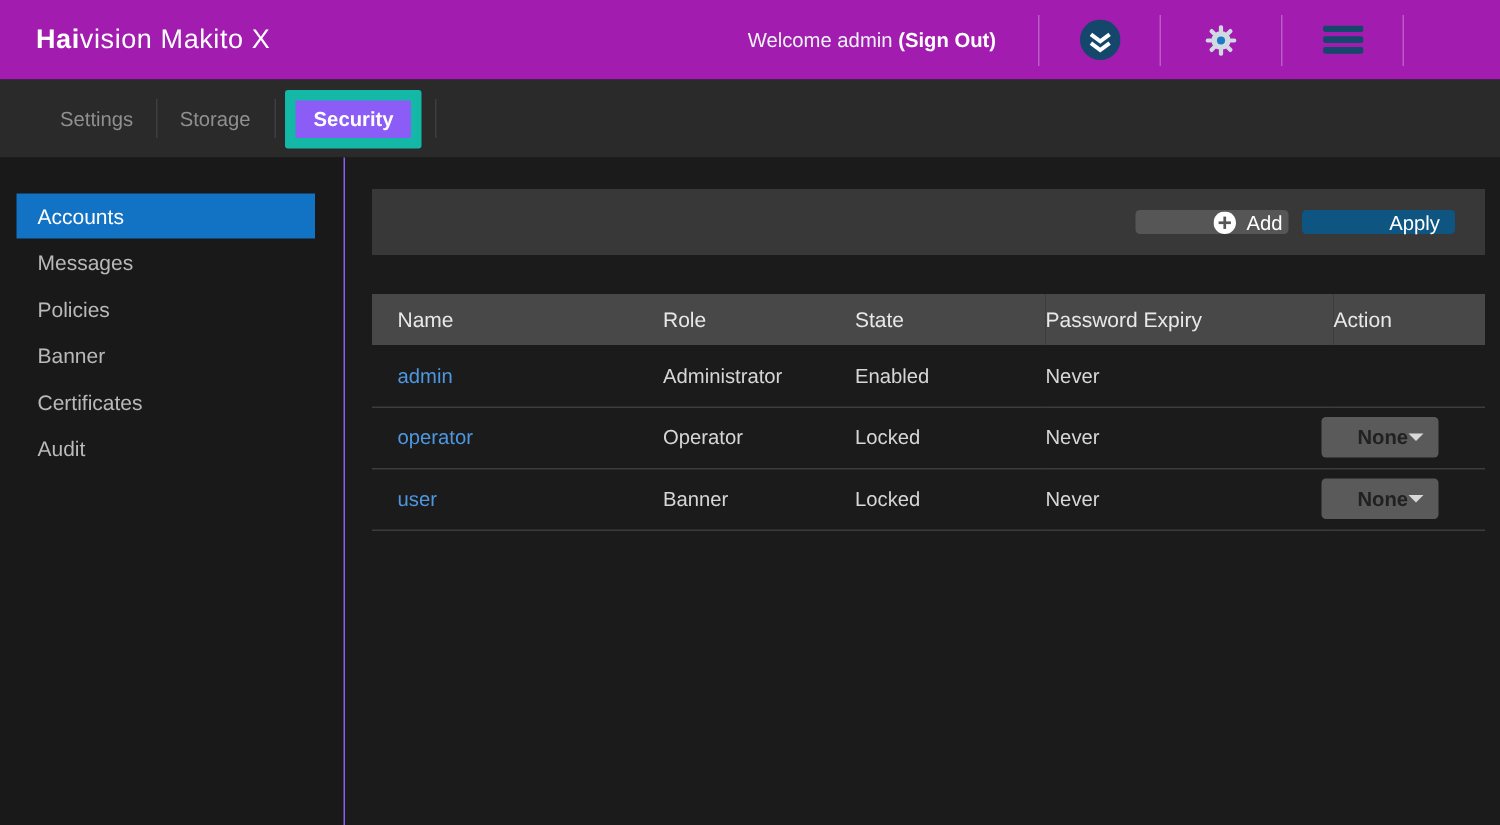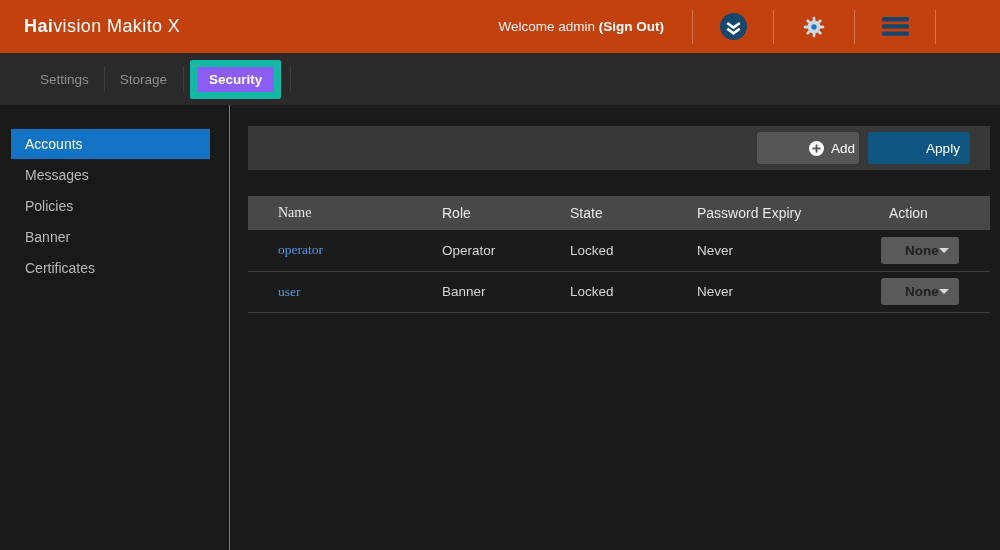--- a/index.html
+++ b/index.html
@@ -1,21 +1,21 @@
 <!DOCTYPE html>
 <html><head>
 <meta charset="utf-8">
 <style>
   * { margin:0; padding:0; box-sizing:border-box; }
   html,body { width:1000px; height:550px; overflow:hidden;
     font-family:"Liberation Sans","DejaVu Sans",sans-serif;
     background:#1a1a1a; }
 
   
-  .topbar { height:53px; background:#c2410c; display:flex; align-items:center;
+  .topbar { height:53px; background:#a21caf; display:flex; align-items:center;
     padding-left:24px; }
   .brand { color:#fff; font-size:18px; letter-spacing:.4px; font-weight:300; white-space:nowrap; }
   .brand .bold { font-weight:bold; }
   .topbar-right { margin-left:auto; display:flex; align-items:center; height:100%;gap:12px; }
   .welcome { color:#eef3f8; font-size:13.5px; padding-right:16px; white-space:nowrap; }
   .welcome .signout { font-weight:bold; color:#fff; cursor:pointer; }
   .tb-divider { width:1px; height:34px; background:rgba(255,255,255,.28); }
   .icon-btn { width:56px; height:100%; display:flex; align-items:center;
     justify-content:center; cursor:pointer; }
   .tb-spacer { width:52px; height:100%; }
@@ -35,32 +35,32 @@
   .sidebar { width:230px; border-right:1px solid #8b5cf6; padding-top:24px;
     background:#191919; flex:none; }
   .side-item { height:30px; line-height:30px; margin:0 19px 1px 11px;
     padding-left:14px; color:#b9b9b9; font-size:14px; cursor:pointer; }
   .side-item.active { background:#1272c4; color:#fff; }
 
   .main { flex:1; padding:21px 10px 0 18px; }
 
   .toolbar { height:44px; background:#383838; display:flex; align-items:center;
     justify-content:flex-end; padding-right:20px; }
-  .btn { height:32px; min-width:102px; border-radius:3px; border:none;
+  .btn { height:16px; min-width:102px; border-radius:3px; border:none;
     font-size:13.5px; color:#fff; display:flex; align-items:center;
     justify-content:center; cursor:pointer;
     font-family:"Liberation Sans","DejaVu Sans",sans-serif;padding-left:48px; }
   .btn-add { background:#565656; margin-right:9px; gap:7px; }
   .btn-apply { background:#0e5681; }
 
   table.accounts { margin-top:26px; width:100%; border-collapse:collapse;
     table-layout:fixed; }
   table.accounts thead th { background:#484848; height:34px; text-align:left;
     color:#e8e8e8; font-size:14px; font-weight:normal; padding:0; }
-  table.accounts th:first-child, table.accounts td:first-child { padding-left:30px;font-family:Liberation Serif, serif; }
+  table.accounts th:first-child, table.accounts td:first-child { padding-left:17px; }
   table.accounts tbody td { height:41px; border-bottom:1px solid #3d3d3d;
     color:#d6d6d6; font-size:13.5px; padding:0; }
   .link { color:#4e97e0; cursor:pointer; }
 
   .dropdown { width:78px; height:27px; background:#5a5a5a; border-radius:3px;
     display:flex; align-items:center; justify-content:space-between;
     padding:0 13px 0 24px; margin-left:-8px; cursor:pointer; }
   .dropdown .lbl { color:#212121; font-size:13.5px; font-weight:bold; }
   .caret { width:0; height:0; border-left:5px solid transparent;
     border-right:5px solid transparent; border-top:5px solid #d9d9d9; }
@@ -124,20 +124,21 @@
 </div>
 
 <div class="content">
 
   <div class="sidebar">
     <div class="side-item active">Accounts</div>
     <div class="side-item">Messages</div>
     <div class="side-item">Policies</div>
     <div class="side-item">Banner</div>
     <div class="side-item">Certificates</div>
+    <div class="side-item">Audit</div>
   </div>
 
   <div class="main">
 
     <div class="toolbar">
       <button class="btn btn-add">
         <svg width="15" height="15" viewBox="0 0 15 15">
           <circle cx="7.5" cy="7.5" r="7.5" fill="#ffffff"></circle>
           <rect x="6.6" y="3.4" width="1.8" height="8.2" fill="#565656"></rect>
           <rect x="3.4" y="6.6" width="8.2" height="1.8" fill="#565656"></rect>
@@ -161,20 +162,27 @@
         <tr>
           <th>Name</th>
           <th>Role</th>
           <th>State</th>
           <th>Password Expiry</th>
           <th>Action</th>
         </tr>
       </thead>
       <tbody>
         <tr>
+          <td><span class="link">admin</span></td>
+          <td>Administrator</td>
+          <td>Enabled</td>
+          <td>Never</td>
+          <td></td>
+        </tr>
+        <tr>
           <td><span class="link">operator</span></td>
           <td>Operator</td>
           <td>Locked</td>
           <td>Never</td>
           <td>
             <div class="dropdown">
               <span class="lbl">None</span>
               <span class="caret"></span>
             </div>
           </td>

